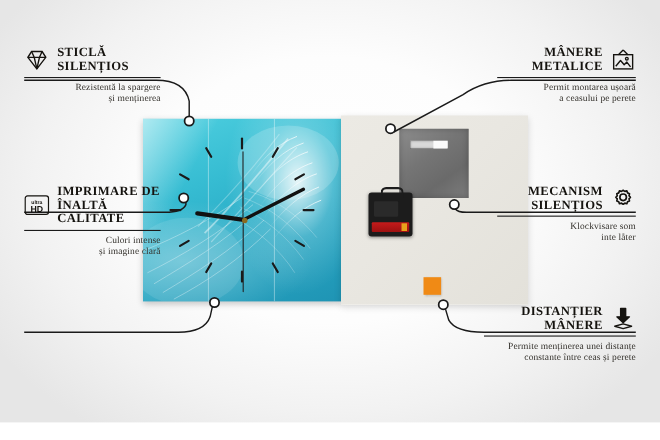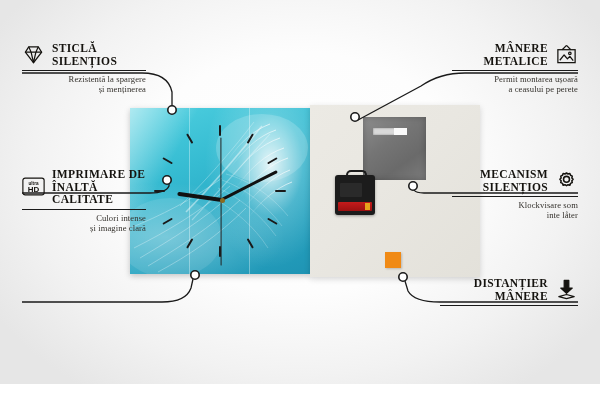--- a/index.html
+++ b/index.html
@@ -258,15 +258,19 @@
         <span>MÂNERE</span>
       </span>
       <span class="ico">
         <svg width="23" height="23" viewBox="0 0 24 24" fill="none" stroke="#15130f" stroke-width="1.3" stroke-linejoin="round">
           <path d="M9.6 2.5 H14.4 V10.5 H18 L12 16 L6 10.5 H9.6 Z" fill="#15130f"></path>
           <path d="M12 17.2 L20 19.4 L12 21.6 L4 19.4 Z"></path>
         </svg>
       </span>
     </div>
     <div class="co-rule"></div>
+    <div class="co-sub">
+      <span>Permite menținerea unei distanțe</span><br>
+      <span>constante între ceas și perete</span>
+    </div>
   </div>
 
 </div>
 
 </body></html>

